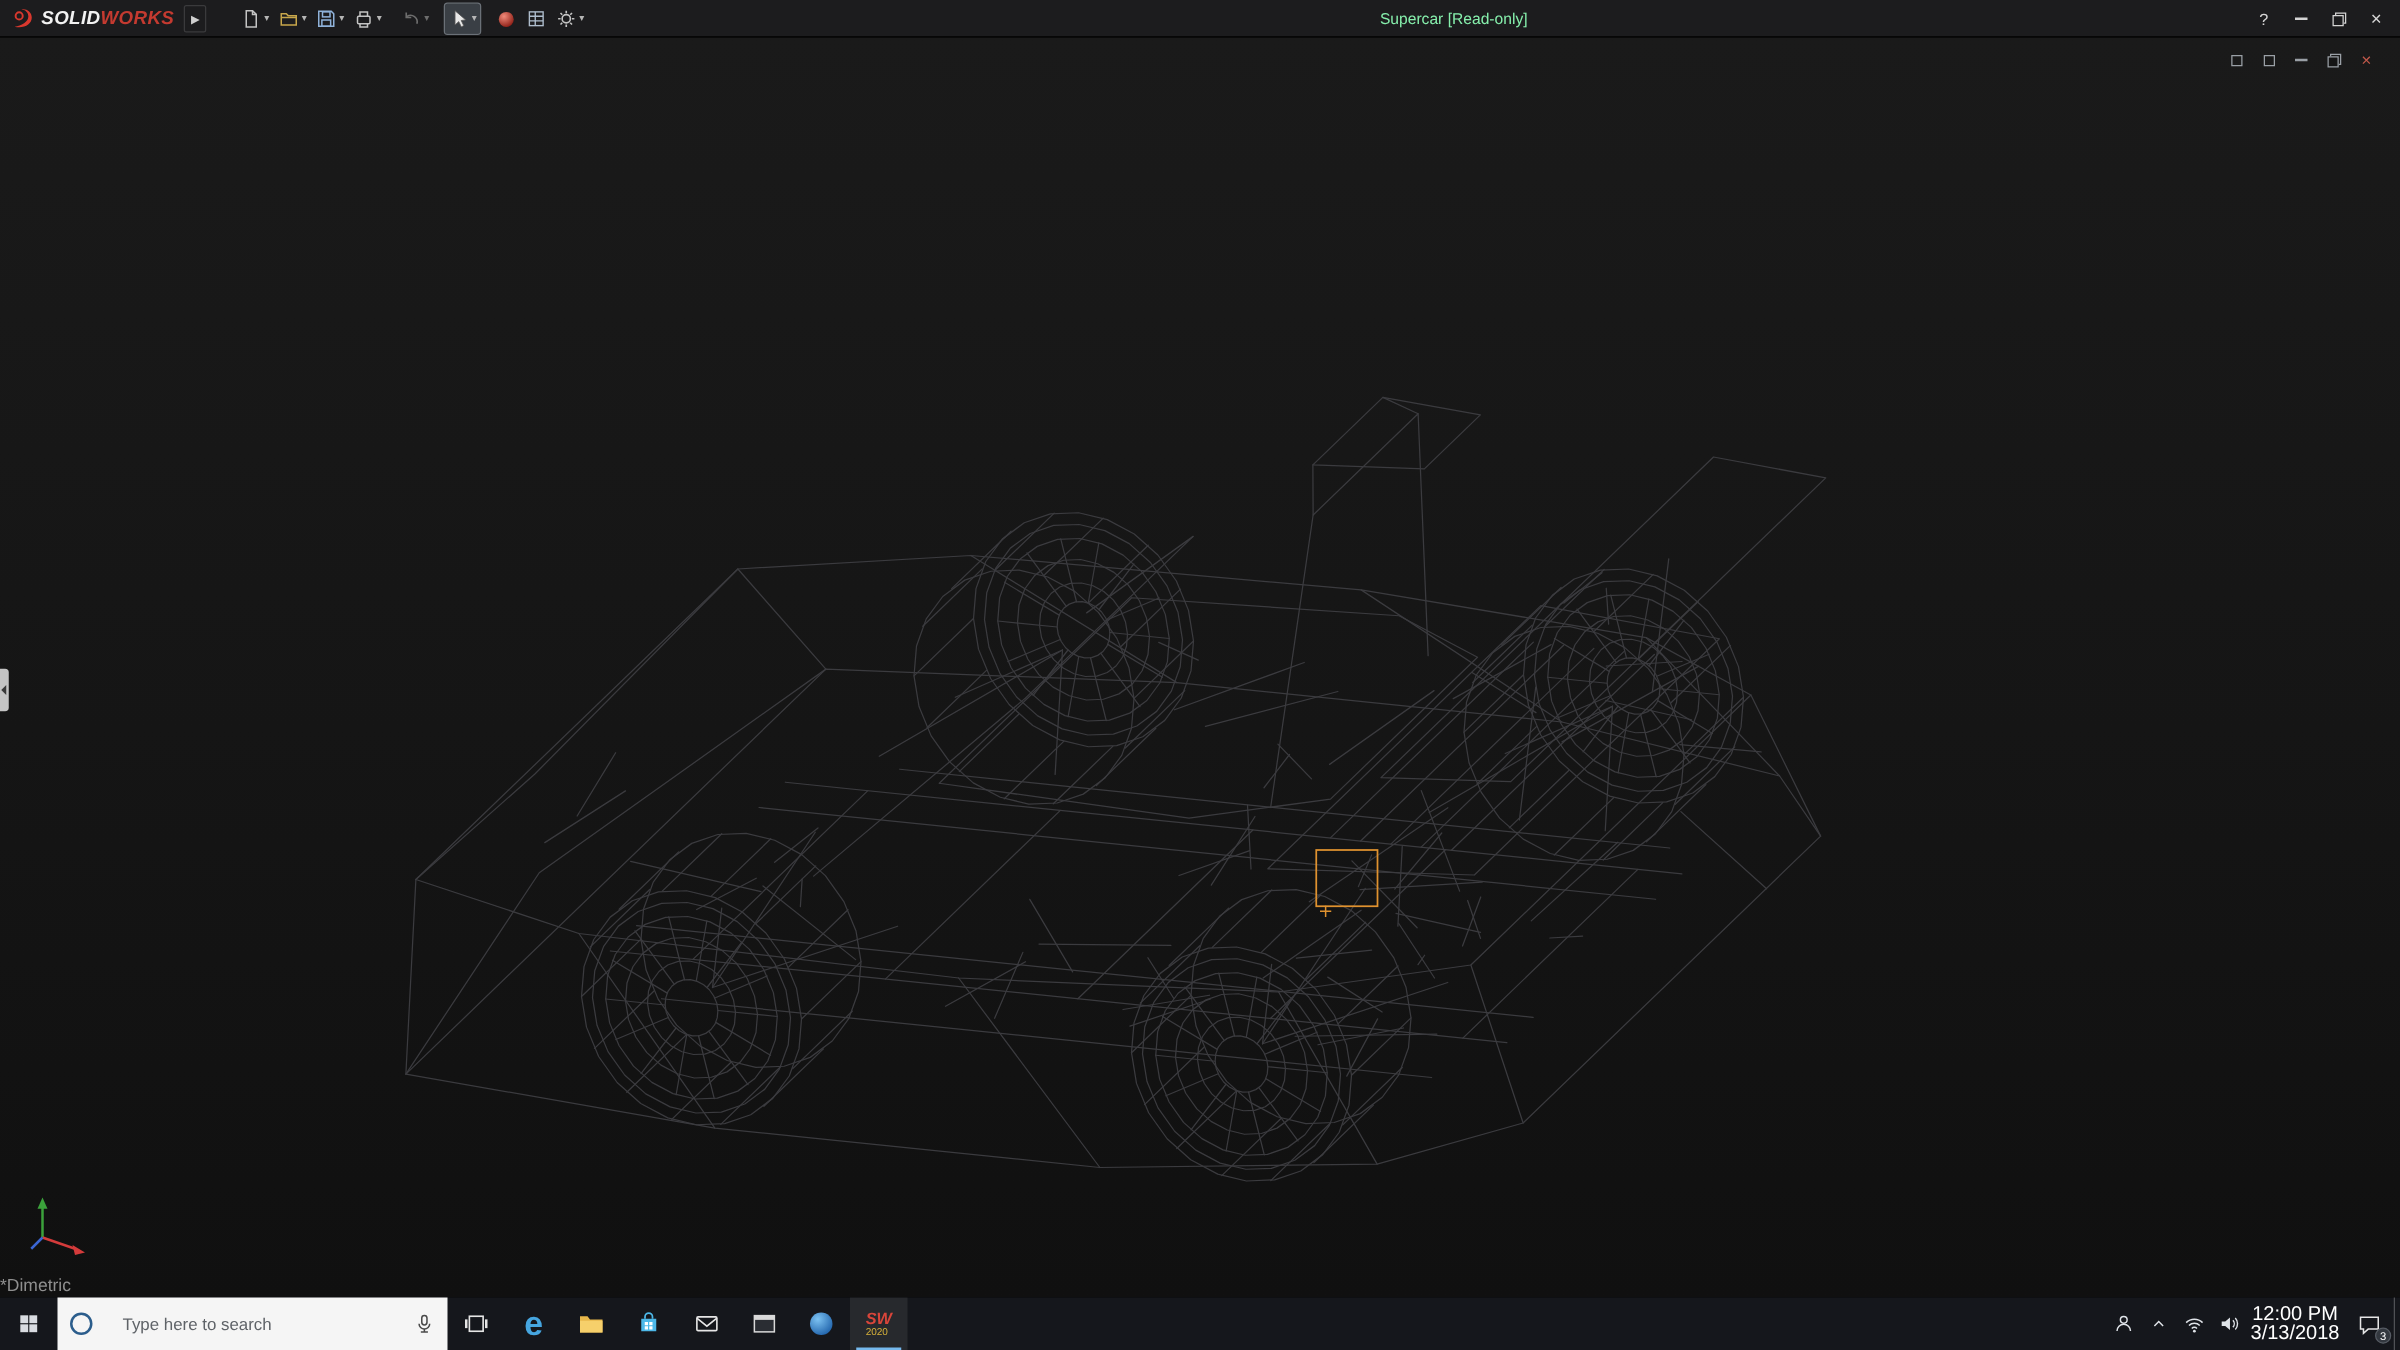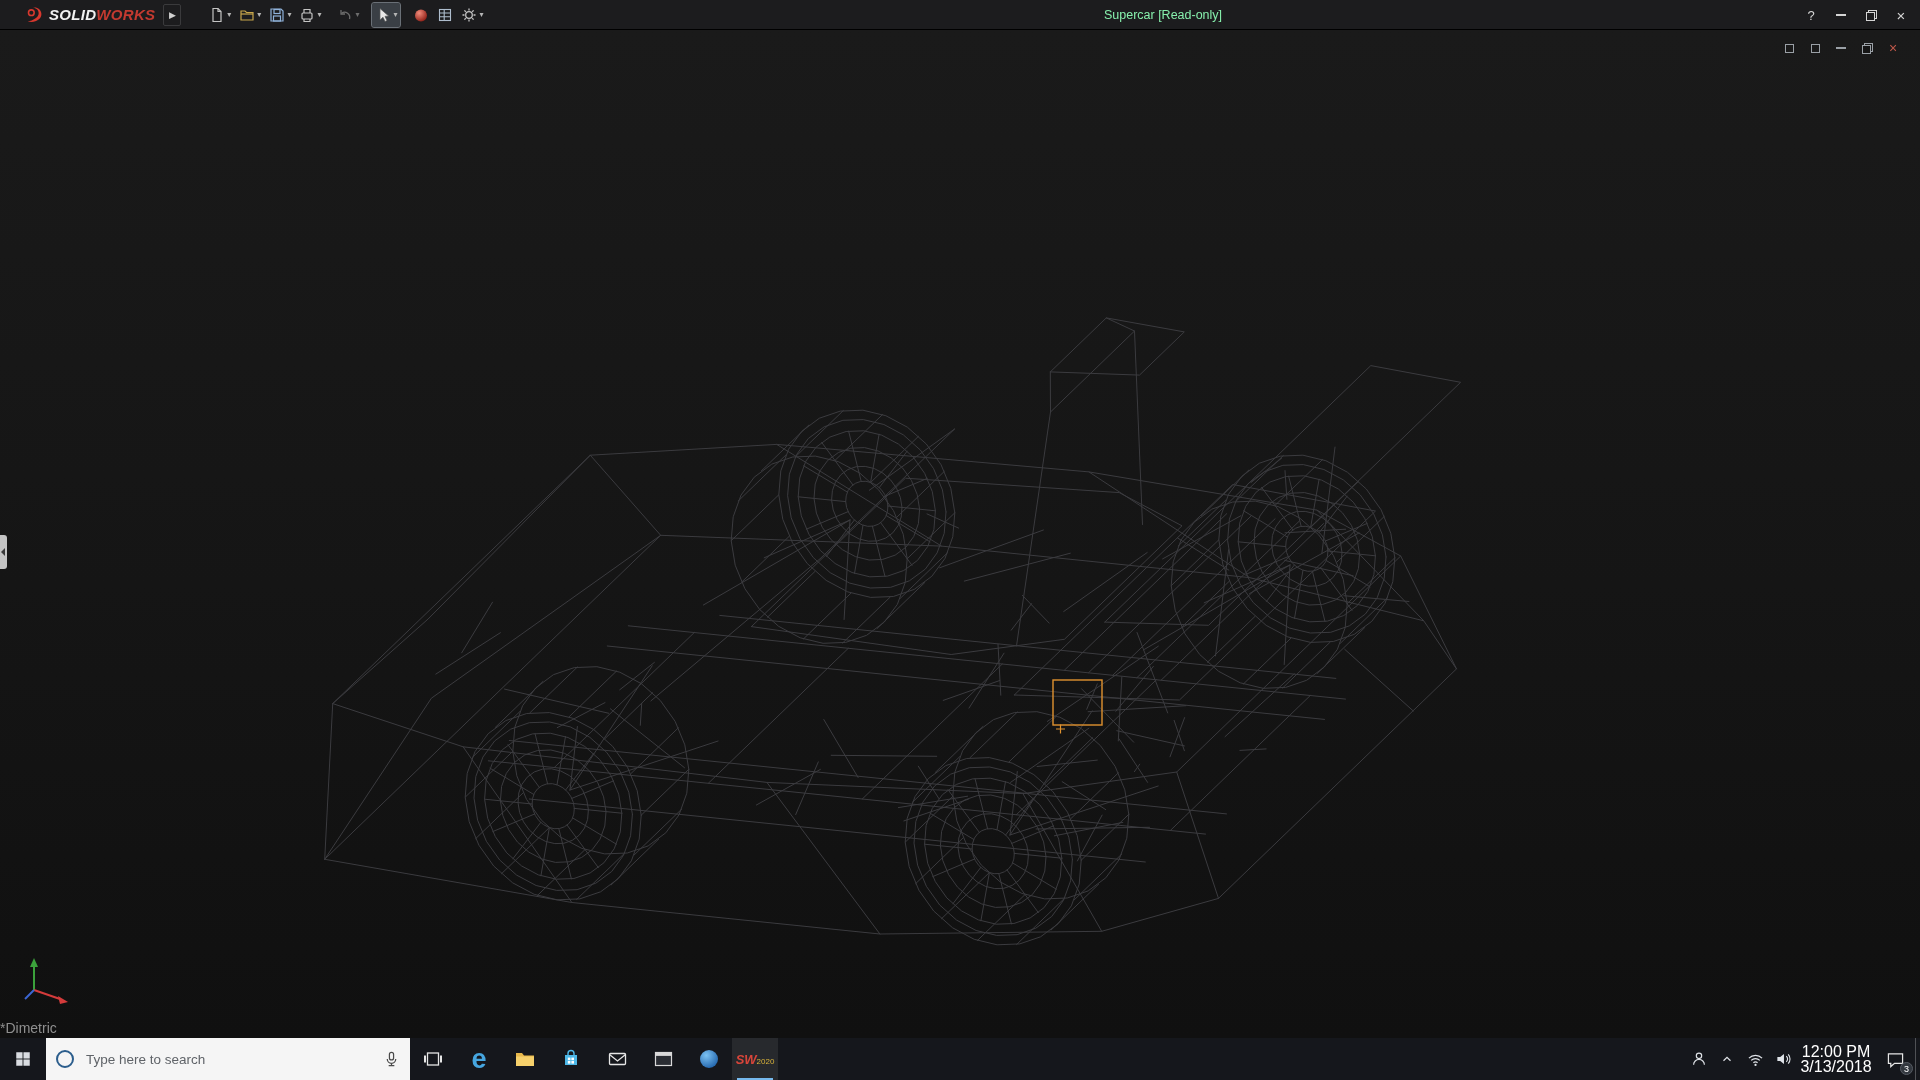--- a/index.html
+++ b/index.html
@@ -3,21 +3,21 @@
 <meta charset="utf-8">
 <style>
   *{margin:0;padding:0;box-sizing:border-box}
   html,body{width:1920px;height:1080px;overflow:hidden;background:#000;
     font-family:"Liberation Sans",sans-serif;}
   .screen{position:relative;width:1920px;height:1080px}
 
   
   .titlebar{position:absolute;top:0;left:0;right:0;height:30px;background:#1c1c1e;
     display:flex;align-items:center;color:#d8d8d8;border-bottom:1px solid #000;z-index:30}
-  .brand{display:flex;align-items:center;gap:3px;padding:0 4px 0 24px}
+  .brand{display:flex;align-items:center;gap:3px;padding:0 4px 0 8px}
   .brand .solid{color:#f2f2f2;font-weight:bold;font-style:italic;font-size:15px;letter-spacing:.3px}
   .brand .works{color:#c43a30;font-weight:bold;font-style:italic;font-size:15px;letter-spacing:.3px}
   .flyout{width:18px;height:22px;display:flex;align-items:center;justify-content:center;
     font-size:9px;color:#cfcfcf;border:1px solid #3a3a3c;border-radius:2px;margin-left:4px;cursor:default}
   .toolbar{display:flex;align-items:center;margin-left:24px}
   .tbtn{height:24px;display:flex;align-items:center;padding:0 3px;border-radius:2px;margin:0 1px;cursor:default}
   .tbtn.gap{margin-left:9px}
   .tbtn.active{background:#3a3f45;outline:1px solid #6a7077}
   .ticon{width:16px;height:16px;display:block}
   .caret{font-size:8px;color:#b5b5b5;margin-left:2px;line-height:1}
@@ -47,29 +47,29 @@
     border-radius:0 3px 3px 0}
   .panetab::after{content:"";position:absolute;left:1px;top:13px;width:0;height:0;
     border-top:4px solid transparent;border-bottom:4px solid transparent;border-right:4px solid #3a3a3a}
   .triad{position:absolute;left:16px;bottom:28px}
   .viewlabel{position:absolute;left:0;bottom:2px;color:#8f8f8f;font-size:14px}
 
   
   .taskbar{position:absolute;left:0;bottom:0;width:1920px;height:42px;background:#15171c;
     display:flex;align-items:stretch;color:#e8e8e8;z-index:40}
   .tb-btn{width:46px;display:flex;align-items:center;justify-content:center;position:relative;cursor:default}
-  .searchbox{width:364px;background:#f5f5f5;display:flex;align-items:center;padding:0 10px;gap:12px}
+  .searchbox{width:312px;background:#f5f5f5;display:flex;align-items:center;padding:0 10px;gap:24px}
   .cortana{width:18px;height:18px;border:2px solid #2b5d8c;border-radius:50%;flex:none}
   .searchinput{border:none;outline:none;font-size:13.5px;color:#222;flex:1;background:transparent;
     font-family:"Liberation Sans",sans-serif}
   .searchinput::placeholder{color:#5f6368;opacity:1}
   .edge-e{color:#46a6e0;font-size:27px;font-weight:bold;line-height:1}
   .swbtn{background:rgba(255,255,255,.08)}
   .swbtn::after{content:"";position:absolute;left:5px;right:5px;bottom:0;height:2px;background:#76b9ed}
-  .swtile{display:flex;flex-direction:row;align-items:flex-end;line-height:1}
+  .swtile{display:flex;flex-direction:column;align-items:flex-start;line-height:1}
   .swtop{color:#d8453a;font-weight:bold;font-size:13px;font-style:italic}
   .swyear{color:#d8b23a;font-size:8px;margin-top:1px}
   .tray{margin-left:auto;display:flex;align-items:center}
   .tr-btn{width:28px;height:42px;display:flex;align-items:center;justify-content:center;position:relative}
   .clock{width:78px;text-align:center;font-size:16px;line-height:15px;color:#fff}
   .badge{position:absolute;right:2px;bottom:5px;min-width:13px;height:13px;border-radius:50%;
     background:#33383f;border:1px solid #565b63;color:#fff;font-size:9px;
     display:flex;align-items:center;justify-content:center;padding:0 1px}
   .sliver{width:5px;height:42px;border-left:1px solid rgba(255,255,255,.25)}
 </style>

